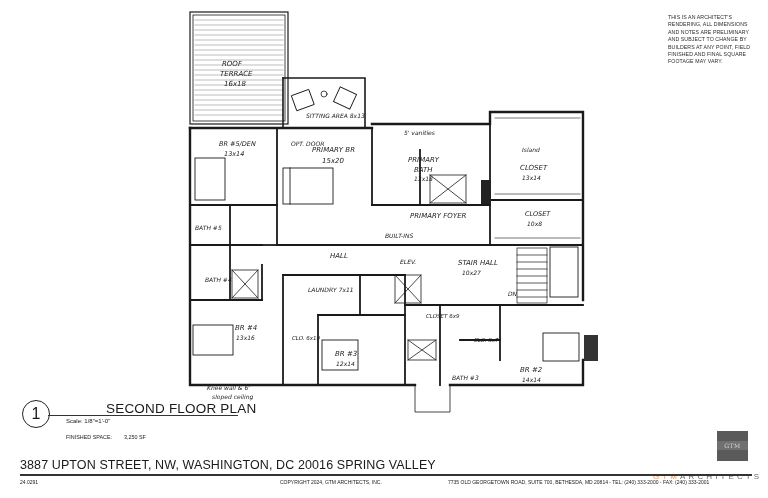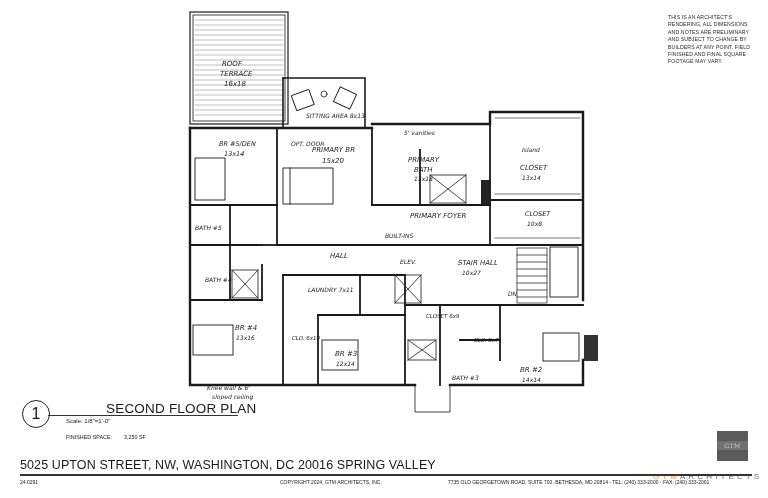--- a/index.html
+++ b/index.html
@@ -203,17 +203,17 @@
 </div>
 
 <div class="logo-box">
   <div class="logo-band"></div>
   <span>GTM</span>
 </div>
 <div class="logo-text">
   <span class="gt">GTM</span><span class="rest">ARCHITECTS</span>
 </div>
 
-<div class="address">5025 UPTON STREET, NW, WASHINGTON, DC 20016   SPRING VALLEY</div>
+<div class="address">3887 UPTON STREET, NW, WASHINGTON, DC 20016   SPRING VALLEY</div>
 <div class="addr-rule"></div>
 <div class="proj-no">24.0291</div>
 <div class="copyright">COPYRIGHT 2024, GTM ARCHITECTS, INC.</div>
 <div class="office">7735 OLD GEORGETOWN ROAD, SUITE 700, BETHESDA, MD 20814 - TEL: (240) 333-2000 - FAX: (240) 333-2001</div>
 
 </body></html>

